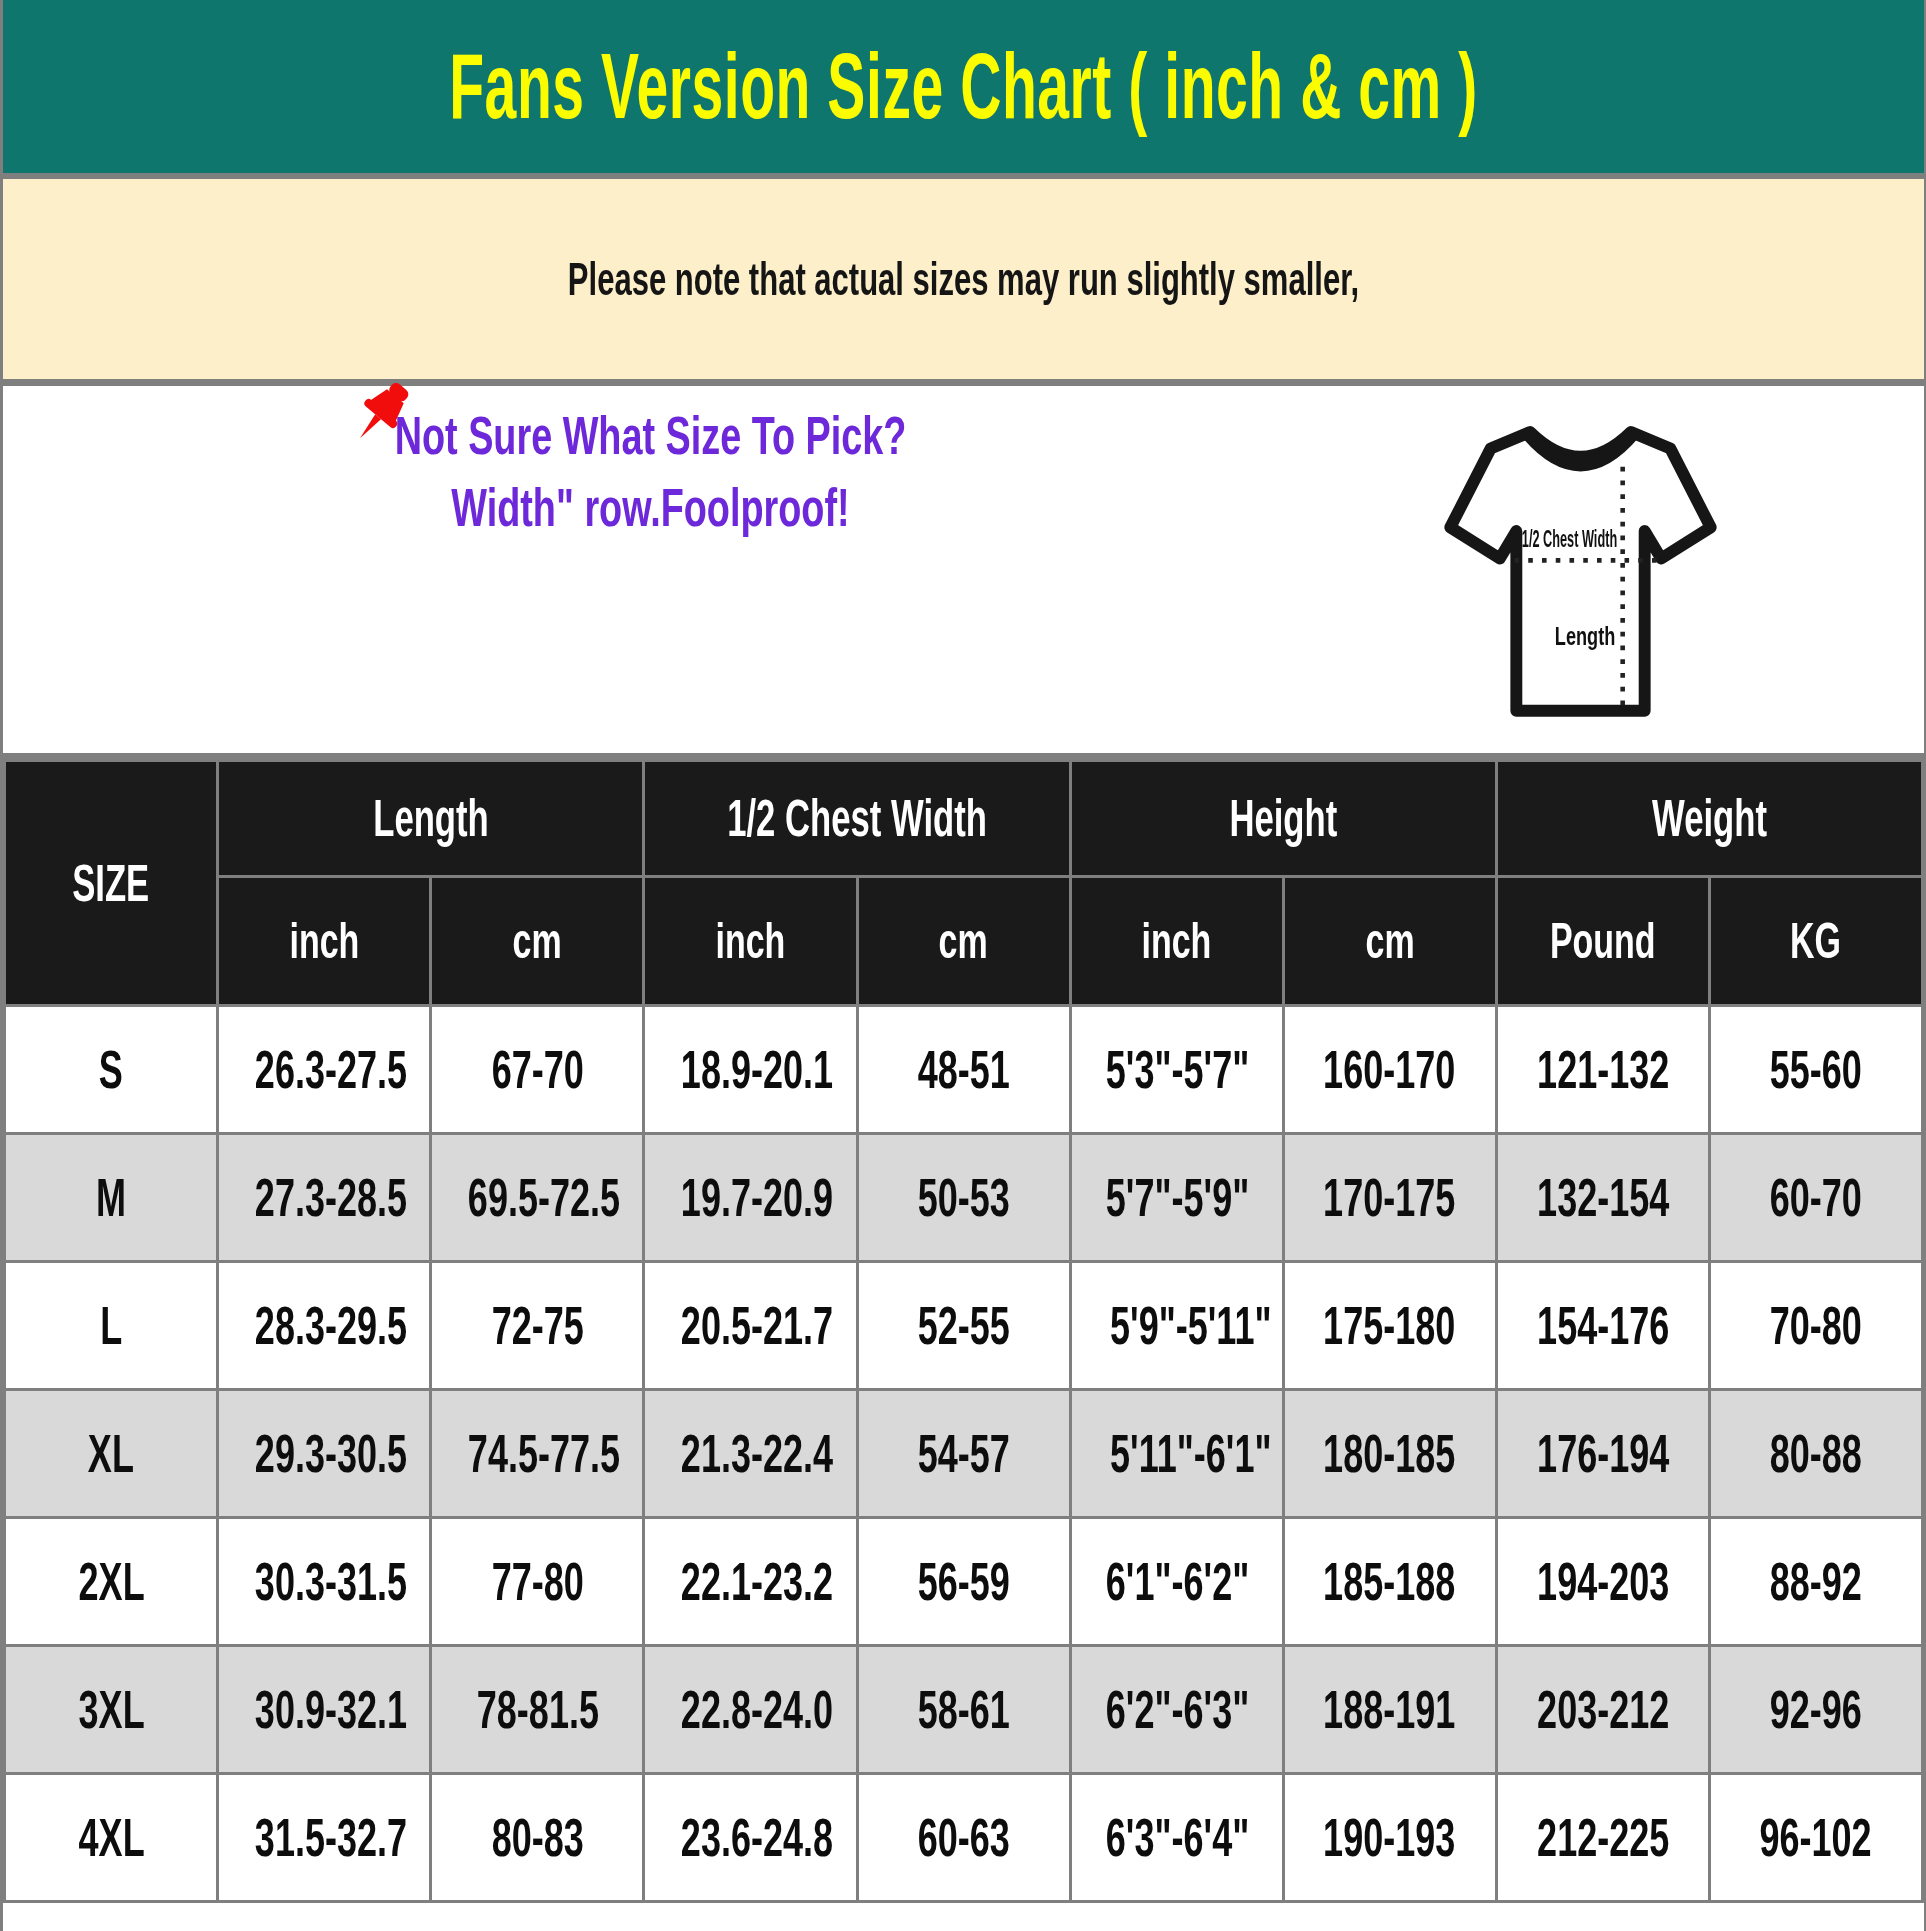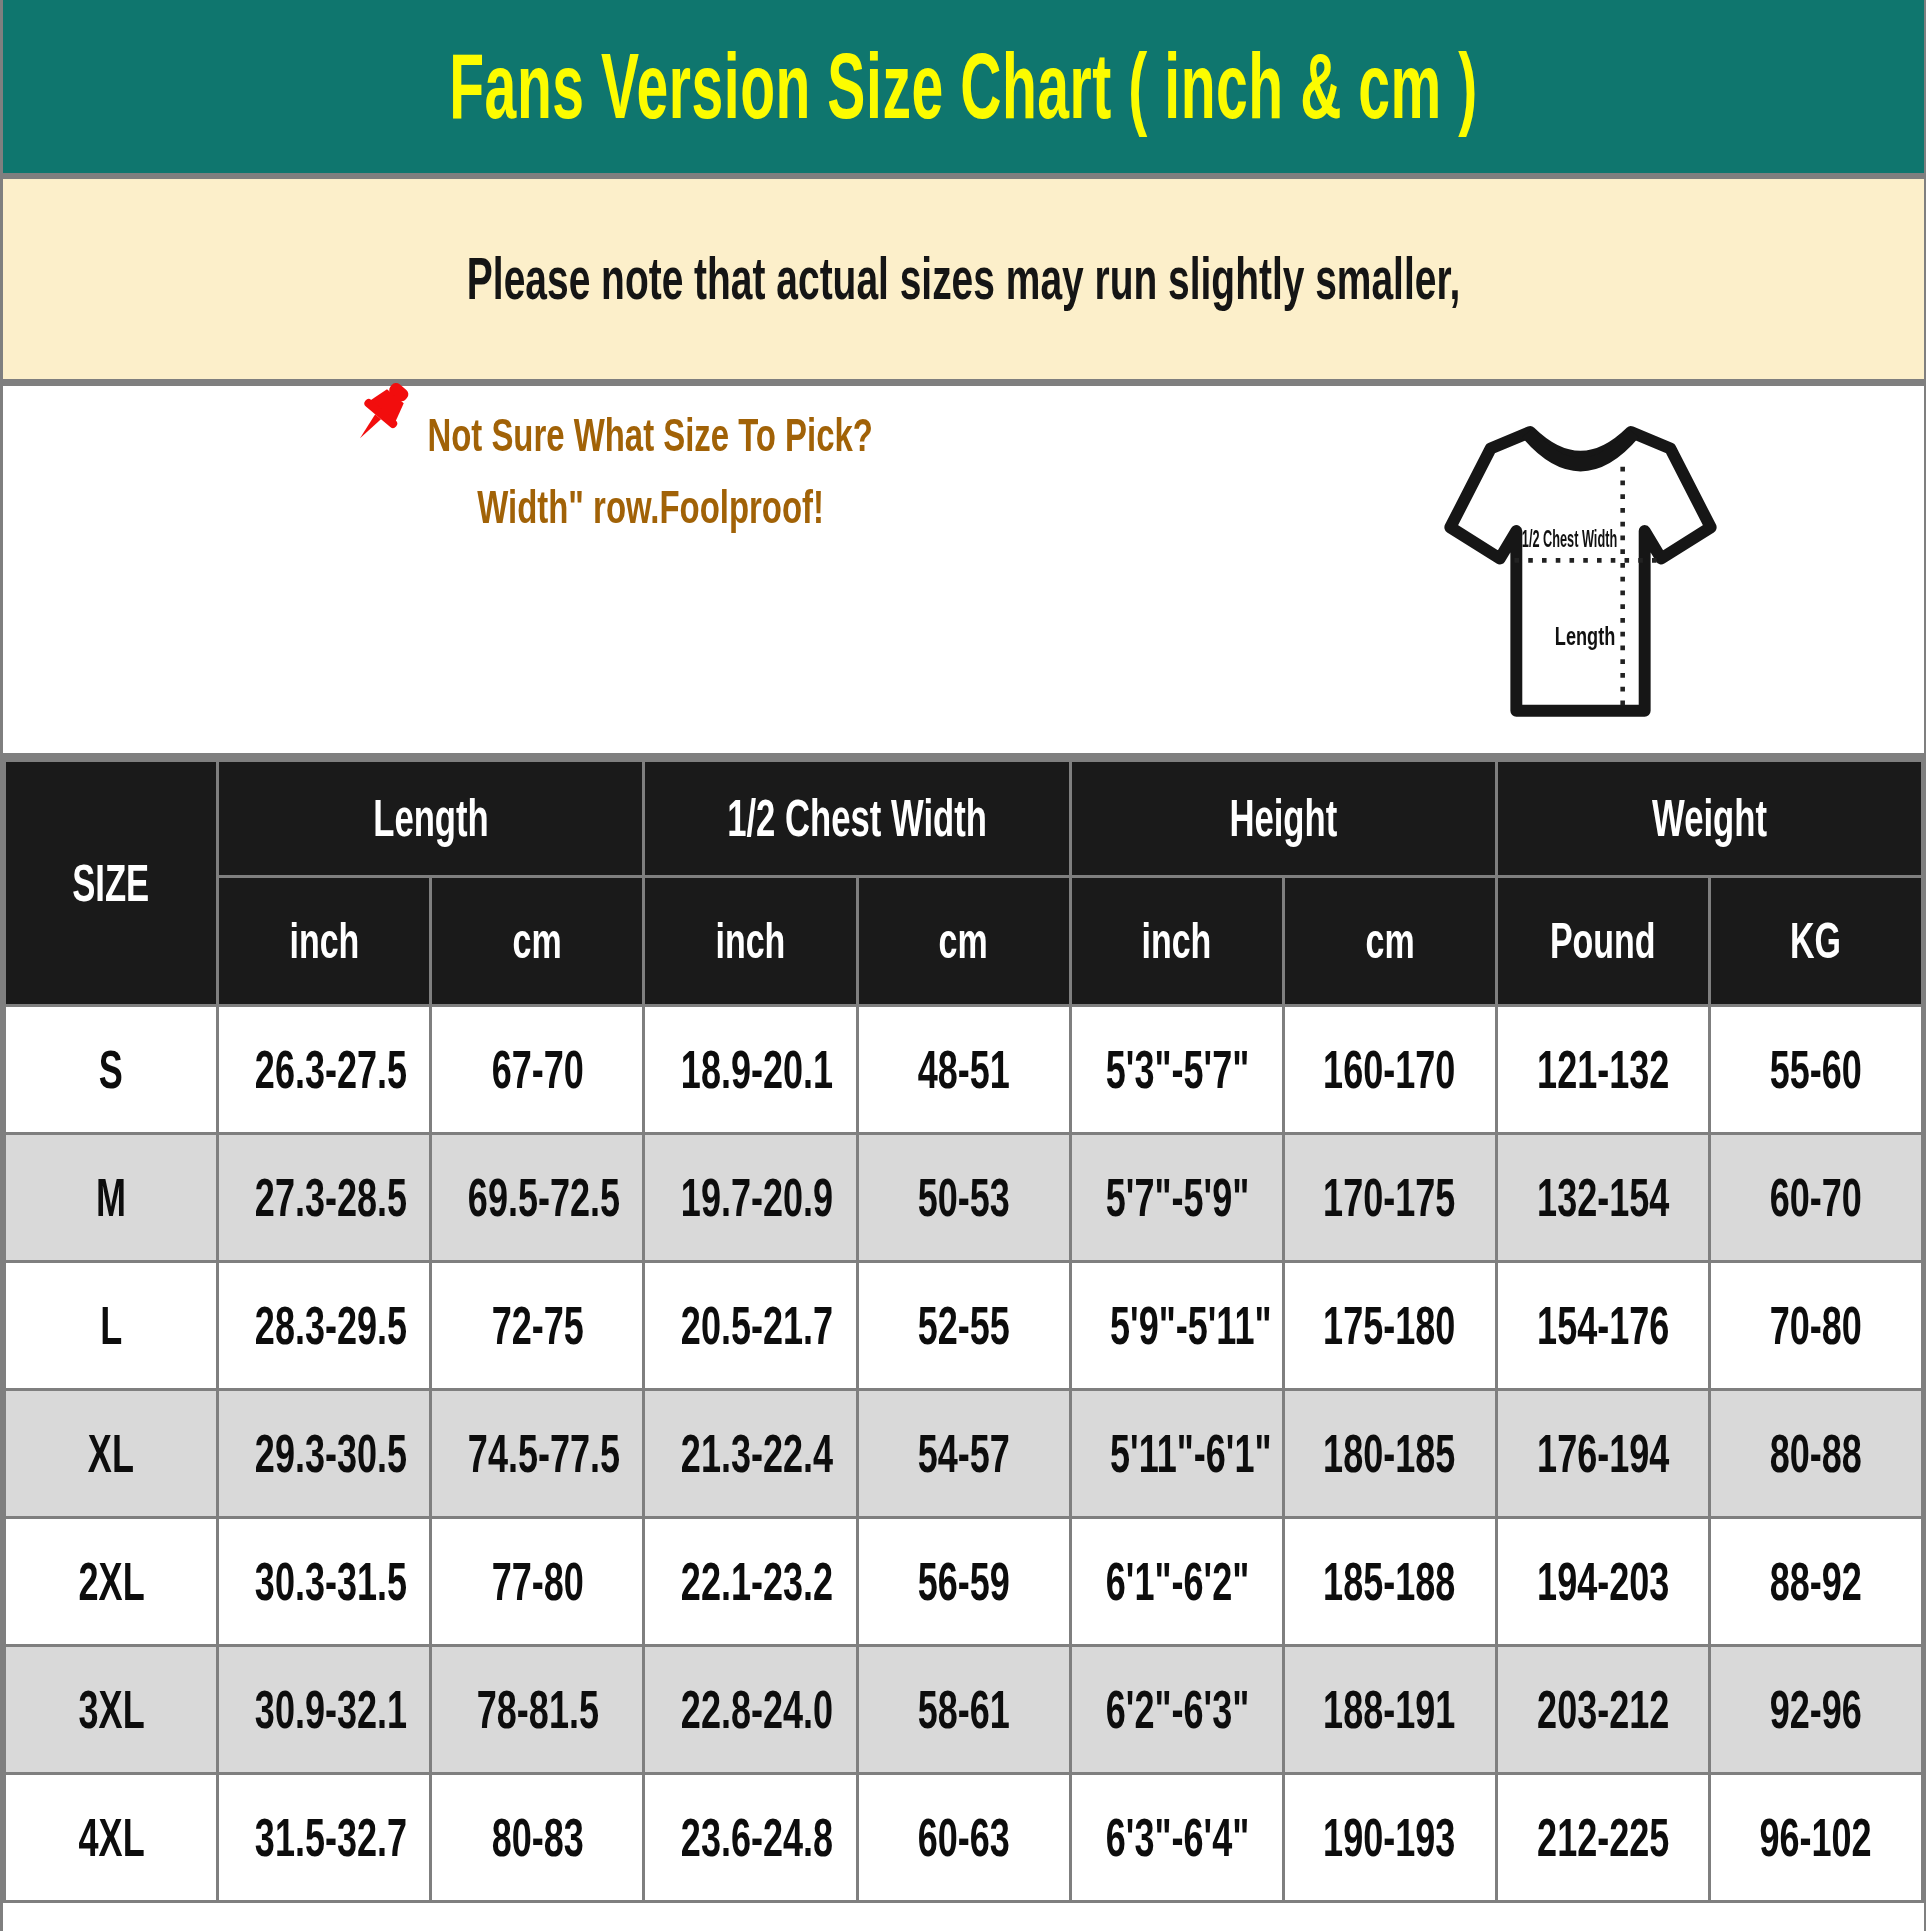--- a/index.html
+++ b/index.html
@@ -14,30 +14,30 @@
 
   
   .titlebar { height:173px; background:#0f766e; display:flex; align-items:center; justify-content:center; }
   .titlebar .cx { transform:scaleX(.62); font-size:92px; color:#fcfc00; letter-spacing:0.9px; }
 
   .divider { height:6.4px; background:#7f7f7f; }
 
   
   .notice { height:200px; background:#fcefca; position:relative;
             display:flex; flex-direction:column; justify-content:center; gap:13px; text-align:center; }
-  .notice-line { font-size:59px; color:#151515; line-height:64px; }
+  .notice-line { font-size:47px; color:#151515; line-height:64px; }
   .notice .cx { transform:scaleX(.66); }
   .hl { color:#ff0000; }
   .pin { position:absolute; left:342px; top:195px; }
   .arrow-icon { margin-left:18.4px; vertical-align:-5.5px; }
 
   
   .guide { height:367px; position:relative; }
   .guide-text { position:absolute; left:4.6px; top:13px; width:1286px; text-align:center; }
-  .guide-line { font-size:47px; line-height:72px; color:#a16207; }
+  .guide-line { font-size:54px; line-height:72px; color:#6d28d9; }
   .guide .cx { transform:scaleX(.70); }
   .tshirt { position:absolute; left:1440px; top:33px; }
 
   
   table { width:100%; border-collapse:collapse; table-layout:fixed; }
   th, td { border:3.7px solid #7f7f7f; text-align:center; vertical-align:middle; padding:0; }
   thead th { background:#1a1a1a; color:#ffffff; }
   tr.h1 th { height:116px; font-size:51px; }
   tr.h2 th { height:129px; font-size:50px; }
   td { height:128px; font-size:53px; color:#0d0d0d; background:#ffffff; }

